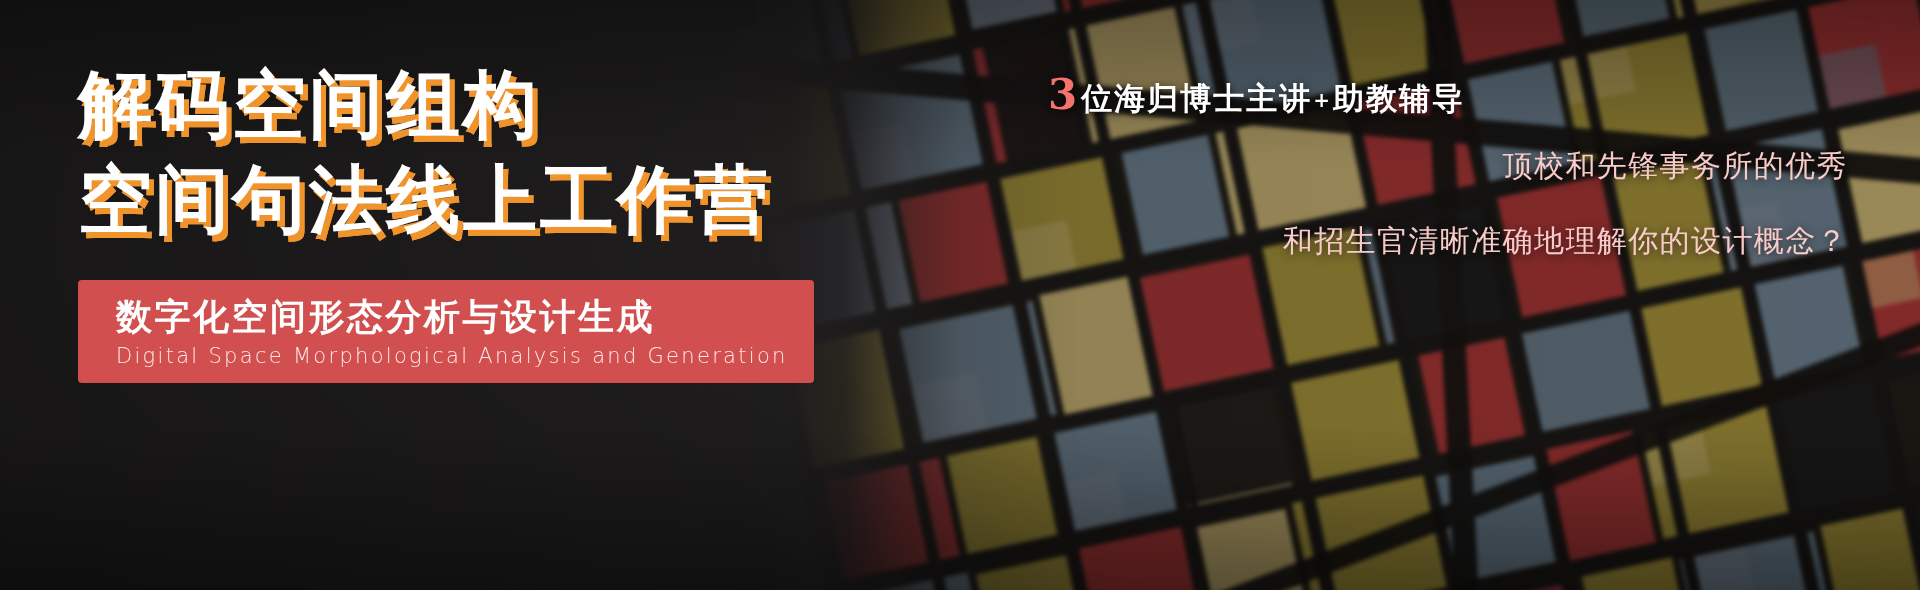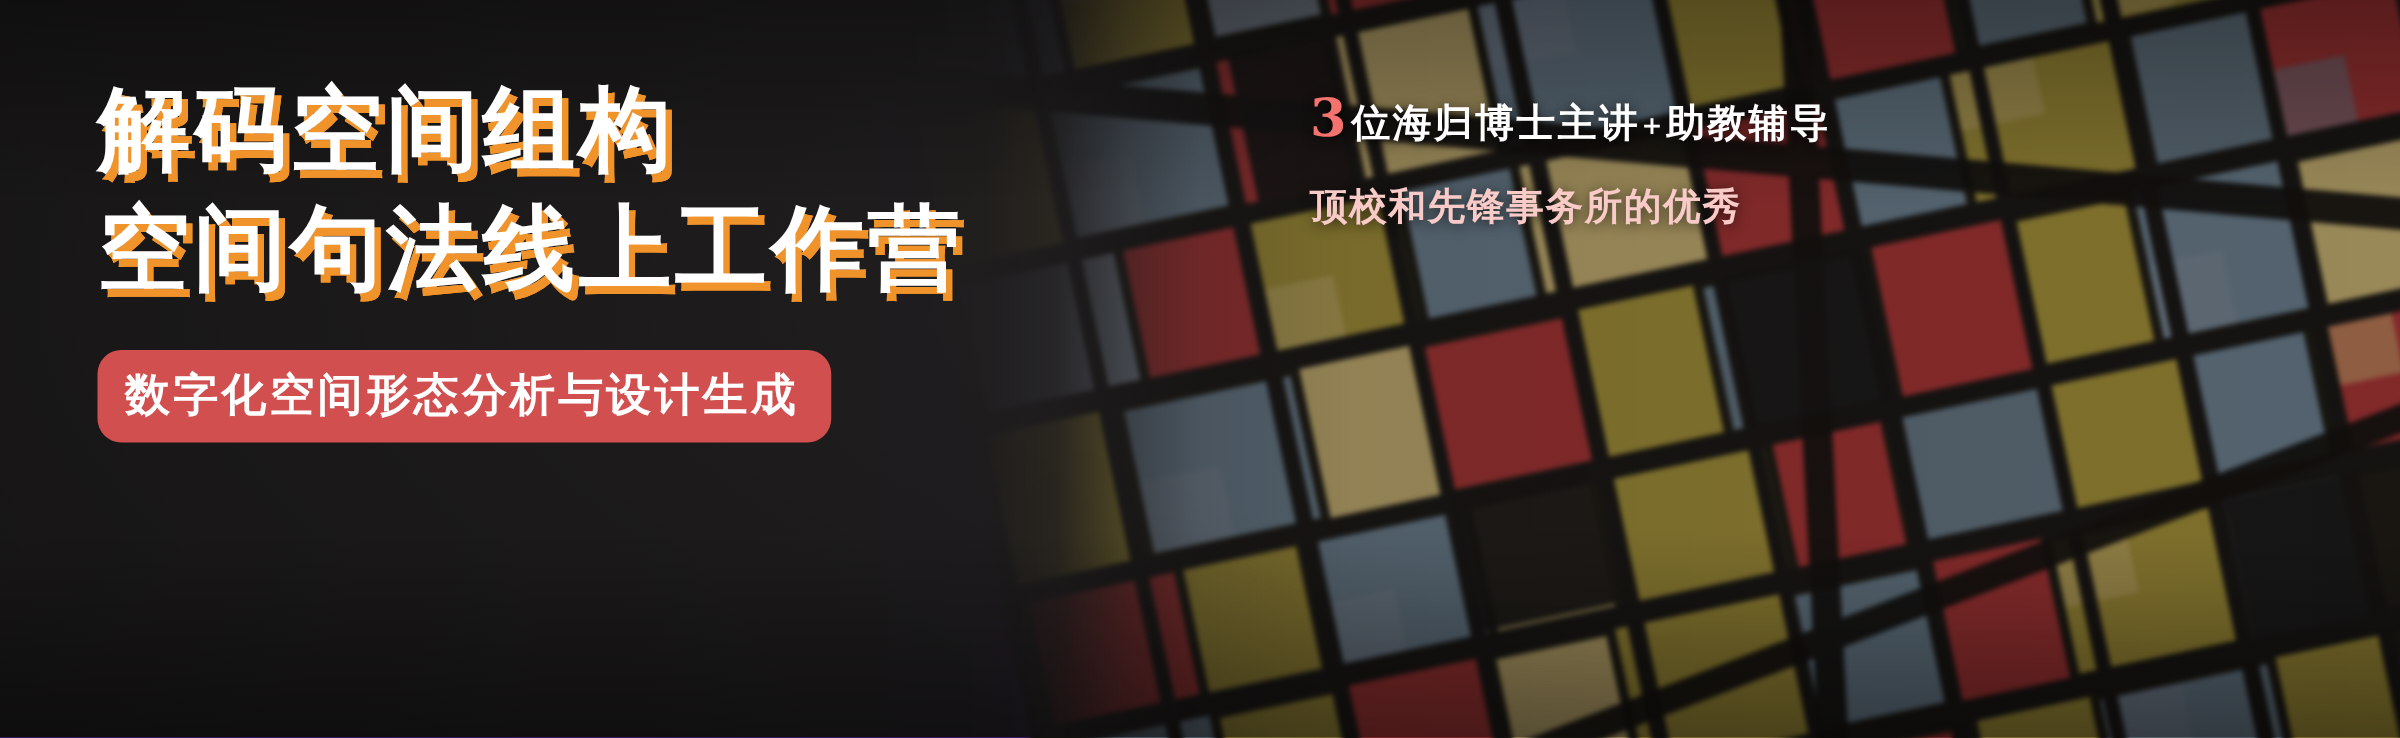--- a/index.html
+++ b/index.html
@@ -3,21 +3,21 @@
 <meta charset="utf-8">
 <title>Space Syntax Workshop Banner</title>
 <style>
   * { margin:0; padding:0; box-sizing:border-box; }
   html,body { background:#111; }
 
   .banner{
     position:relative;
     width:1920px; height:590px;
     overflow:hidden;
-    background:#4c1d95;
+    background:#14532d;
     font-family:"Liberation Sans", sans-serif;
   }
 
   
   .map-layer{
     position:absolute; inset:0;
     overflow:hidden;
   }
   .map-canvas{
     position:absolute;
@@ -70,22 +70,22 @@
        5px 6px 0 #f0932b,
        5px 6px 0 #f0932b;
     white-space:nowrap;
   }
   .headline-2{ margin-top:11px; }
 
   .badge{
     margin-top:38px;
     display:inline-block;
     background:#d1504f;
-    border-radius:19px;
-    padding:14px 26px 15px 22px;
+    border-radius:4px;
+    padding:14px 26px 15px 38px;
   }
   .badge-cn{
     font-family:"DejaVu Sans", sans-serif;
     font-weight:bold;
     font-size:36px;
     line-height:1.26;
     letter-spacing:2.5px;
     color:#ffffff;
     white-space:nowrap;
   }
@@ -122,28 +122,29 @@
   }
   .kicker .plus{
     font-size:20px;
     vertical-align:2px;
     padding:0 1px;
   }
 
   .q-lines{ margin-top:31px; }
   .q-line{
     font-family:"DejaVu Sans", sans-serif;
-    font-weight:700;
+    font-weight:400;
     font-size:30px;
     line-height:1.0;
     letter-spacing:1.4px;
     color:#f9cbc8;
     white-space:nowrap;
     margin-bottom:45px;
     text-shadow:0 2px 10px rgba(0,0,0,0.65);
+    text-align:right;
   }
   .q-line:last-child{ margin-bottom:0; }
 </style>
 </head>
 <body>
 
 <div class="banner">
 
   <div class="map-layer">
     <div class="map-canvas">
@@ -320,27 +321,29 @@
   </div>
 
   <div class="left-col">
 
     <div class="headline headline-1">解码空间组构</div>
 
     <div class="headline headline-2">空间句法线上工作营</div>
 
     <div class="badge">
       <div class="badge-cn">数字化空间形态分析与设计生成</div>
+      <div class="badge-en">Digital Space Morphological Analysis and Generation</div>
     </div>
   </div>
 
   <div class="right-col">
 
     <div class="kicker">
       <span class="num">3</span><span>位海归博士主讲</span><span class="plus">+</span><span>助教辅导</span>
     </div>
 
     <div class="q-lines">
       <div class="q-line">顶校和先锋事务所的优秀</div>
+      <div class="q-line">和招生官清晰准确地理解你的设计概念？</div>
     </div>
   </div>
 
 </div>
 
 </body></html>

